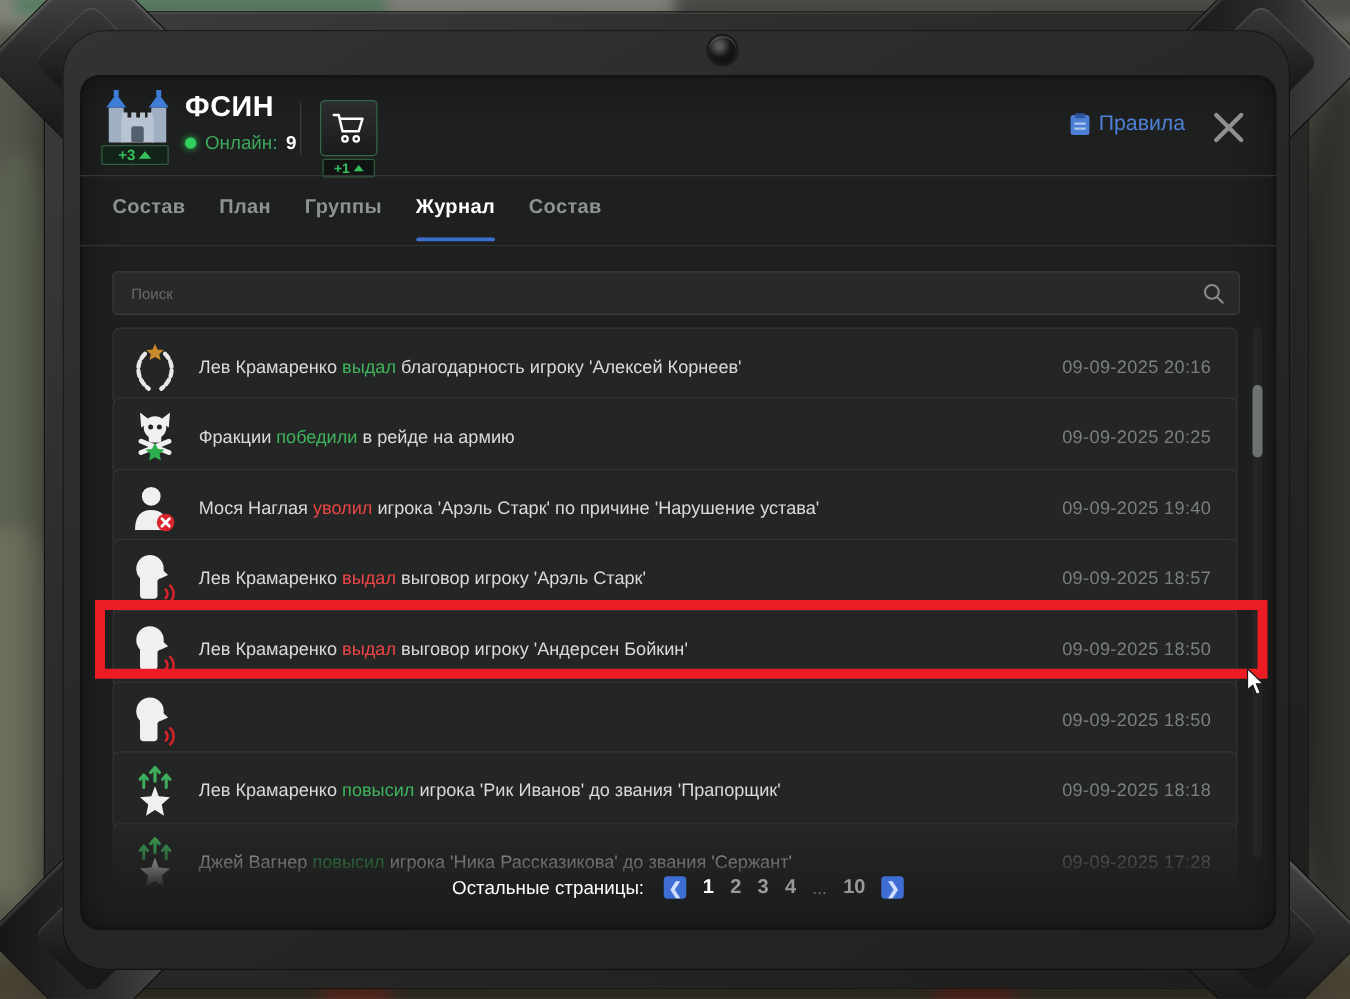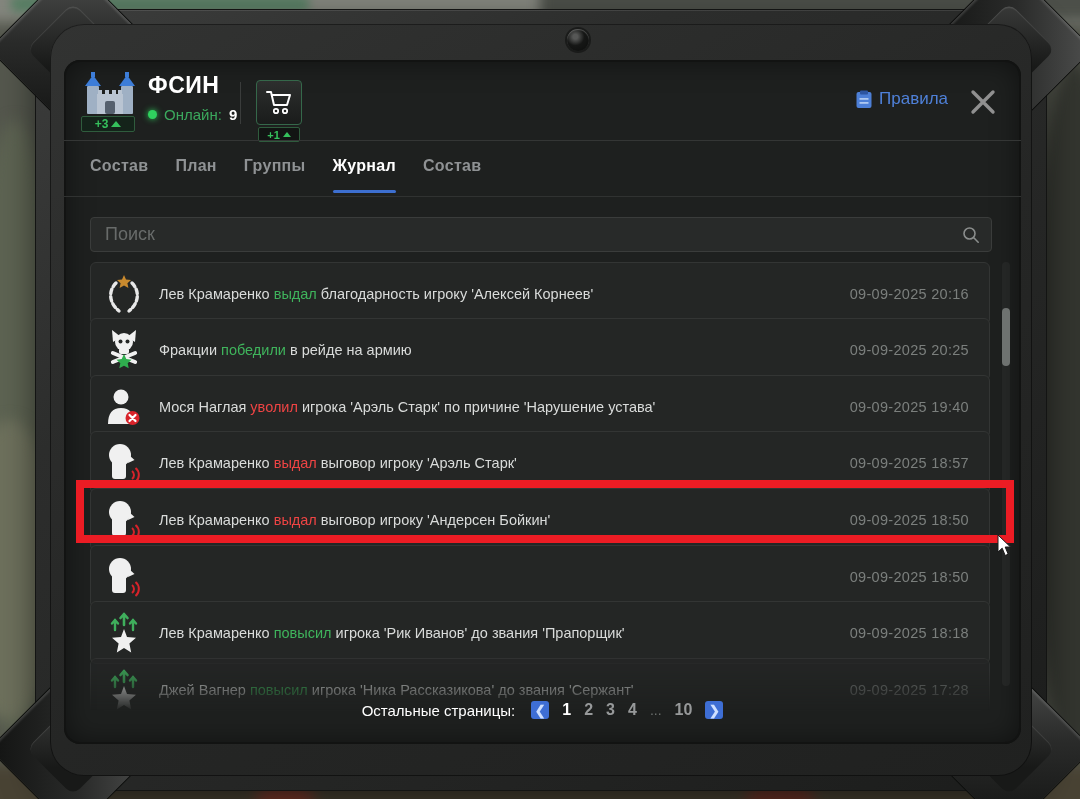--- a/index.html
+++ b/index.html
@@ -86,21 +86,21 @@
   .tabs { position:absolute; left:26px; top:97px; display:flex; gap:27px; }
   .tab { font-size:16px; font-weight:bold; color:#8f9294; padding-bottom:18px; position:relative; cursor:pointer; letter-spacing:.3px; }
   .tab.active { color:#ffffff; }
   .tab.active::after { content:''; position:absolute; left:0; right:0; bottom:0; height:3px; background:#3d6fd0; border-radius:2px; }
   .tabs-line { position:absolute; left:0; top:136px; width:100%; height:1px; background:#303231; }
 
   
   .search-box { position:absolute; left:26px; top:157px; width:902px; height:35px;
                 background:#282a29; border:1px solid #3a3c3b; border-radius:4px; }
   .search-box input { position:absolute; inset:0; background:transparent; border:none; outline:none;
-                color:#c8cac9; font-size:18px; font-family:"Liberation Sans",sans-serif; padding:0 40px 0 14px; }
+                color:#c8cac9; font-size:12px; font-family:"Liberation Sans",sans-serif; padding:0 40px 0 14px; }
   .search-box input::placeholder { color:#686b6a; }
   .search-glyph { position:absolute; right:11px; top:8px; }
 
   
   .row { position:absolute; left:26px; width:900px; height:63px; background:#242625;
          border:1px solid #333534; border-radius:6px; display:flex; align-items:center; }
   .row-icon { width:40px; height:42px; margin-left:13px; flex:0 0 auto; display:flex; align-items:center; justify-content:center; }
   .row-text { margin-left:15px; font-size:14.5px; color:#d9dbda; white-space:nowrap; }
   .act.pos { color:#3fb45c; }
   .act.neg { color:#ef4444; }

